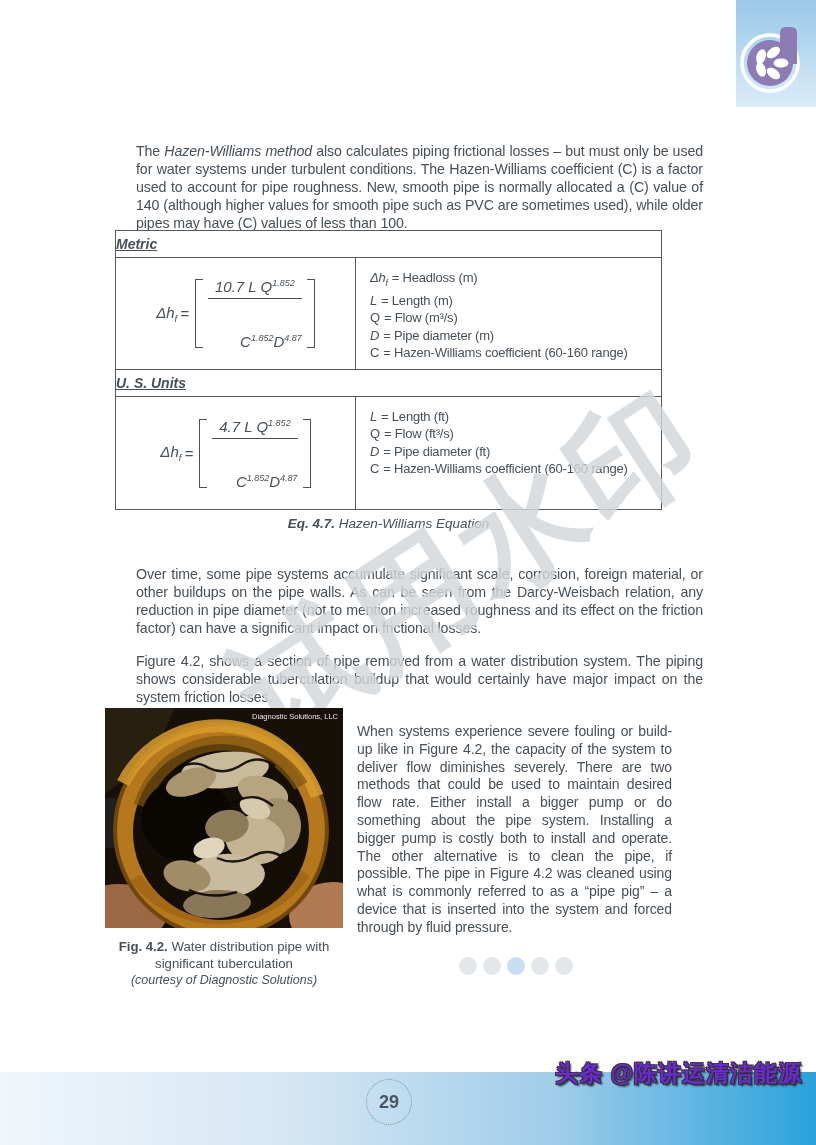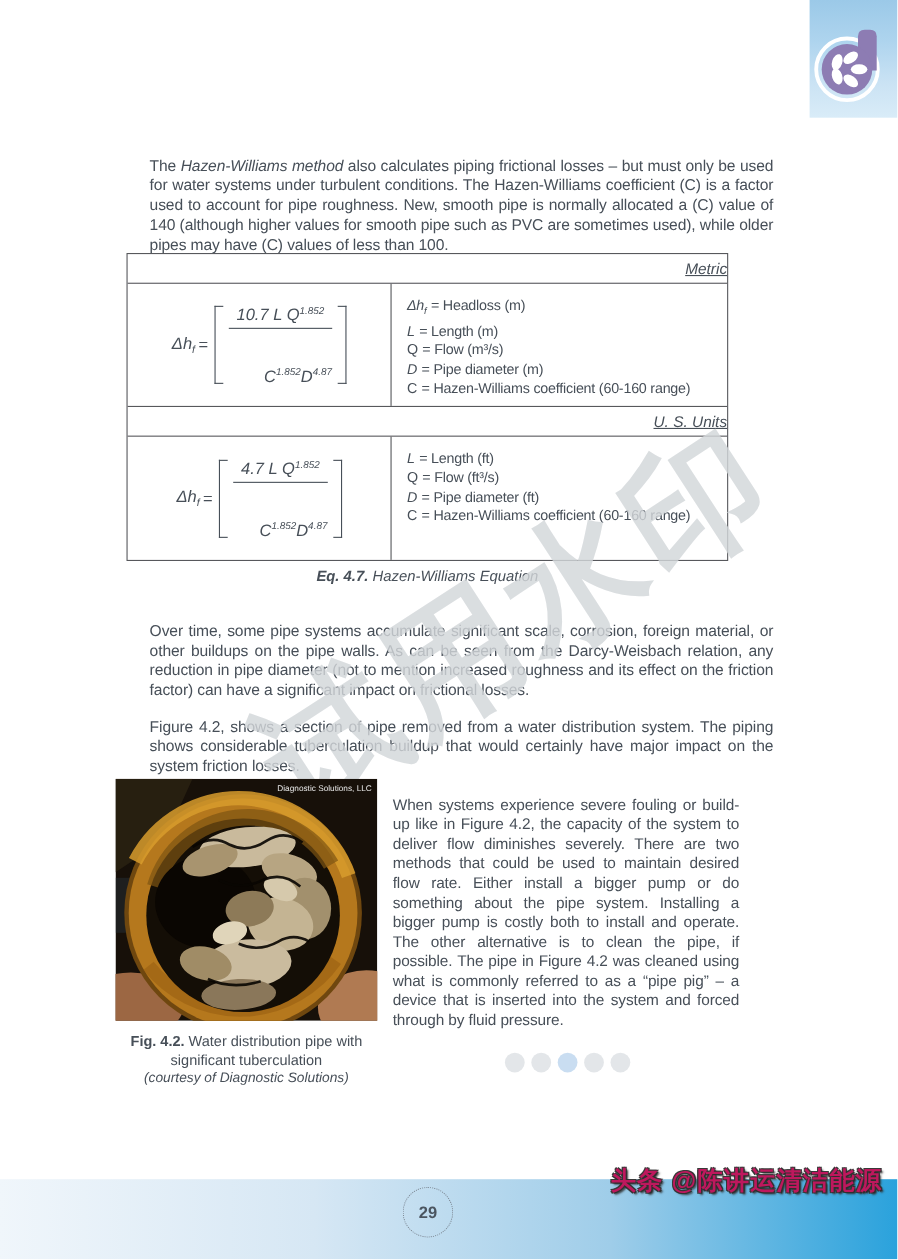--- a/index.html
+++ b/index.html
@@ -16,21 +16,21 @@
         font-size:14.2px;line-height:18px;letter-spacing:-0.1px;margin-left:31px;}
   .p1{top:128px;}
   .p2{top:551px;}
   .p3{top:638px;}
   .ital{font-style:italic;}
 
   
   .tbl{position:absolute;left:115px;top:230px;width:547px;border:1.3px solid #57585c;
        box-sizing:border-box;background:transparent;}
   .tbl-header{height:26px;border-bottom:1.3px solid #57585c;display:flex;align-items:center;
-              justify-content:flex-end;font-style:italic;font-size:14px;}
+              justify-content:flex-start;font-style:italic;font-size:14px;font-weight:bold;}
   .tbl-header span{text-decoration:underline;}
   .tbl-row{display:flex;border-bottom:1.3px solid #57585c;}
   .tbl-row.last{border-bottom:none;}
   .cell-eq{width:240px;border-right:1.3px solid #57585c;display:flex;align-items:center;
            justify-content:center;box-sizing:border-box;}
   .row-m{height:111px;}
   .row-u{height:112px;}
   .cell-defs{flex:1;padding:11px 8px 0 14px;font-size:13px;line-height:17.4px;letter-spacing:-0.2px;}
   .def-line sub{font-size:8.5px;}
   .def-rest{margin-left:4px;}
@@ -73,22 +73,22 @@
                   display:flex;align-items:center;justify-content:center;
                   transform:rotate(-33deg);z-index:3;pointer-events:none;
                   font-size:125px;font-weight:bold;letter-spacing:6px;white-space:nowrap;
                   color:#d3d7da;opacity:0.82;}
 
   
   .footer-bar{position:absolute;left:0;top:1072px;width:816px;height:73px;
               background:linear-gradient(90deg,#f0f6fb 0%,#d6e7f4 35%,#9fcde9 68%,#2aa2dc 100%);}
   .page-circle{position:absolute;left:366px;top:1079px;width:46px;height:46px;border-radius:50%;
                border:1.6px dotted #7d8894;box-sizing:border-box;display:flex;align-items:center;
-               justify-content:center;font-size:15px;font-weight:bold;color:#4b5560;}
-  .footer-credit{position:absolute;right:14px;top:1058px;font-size:23px;font-weight:bold;color:#be185d;
+               justify-content:center;font-size:18px;font-weight:bold;color:#4b5560;}
+  .footer-credit{position:absolute;right:14px;top:1058px;font-size:23px;font-weight:bold;color:#6d28d9;
                  letter-spacing:1px;
                  text-shadow:2px 2px 2px #2c2c2c,1px 1px 0 #3a3a3a,-1px -1px 0 #3a3a3a,
                              1px -1px 0 #3a3a3a,-1px 1px 0 #3a3a3a;}
 </style>
 </head>
 <body>
 
 <div class="page">
 
   <div class="logo-box">

